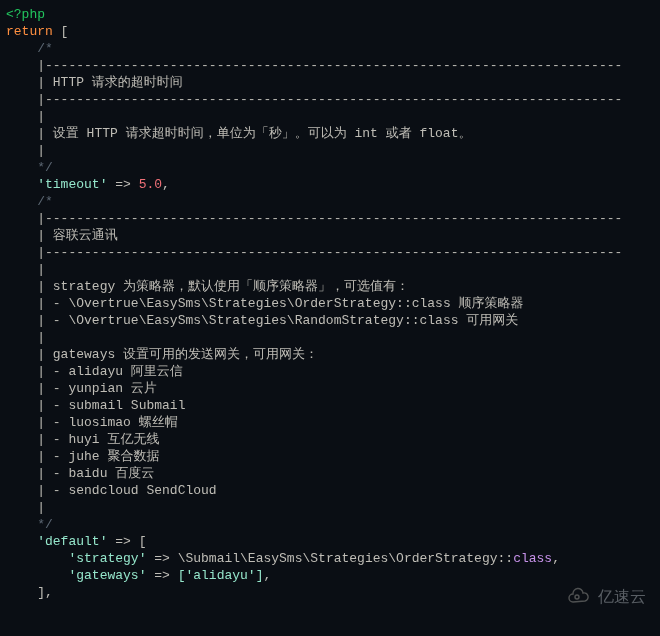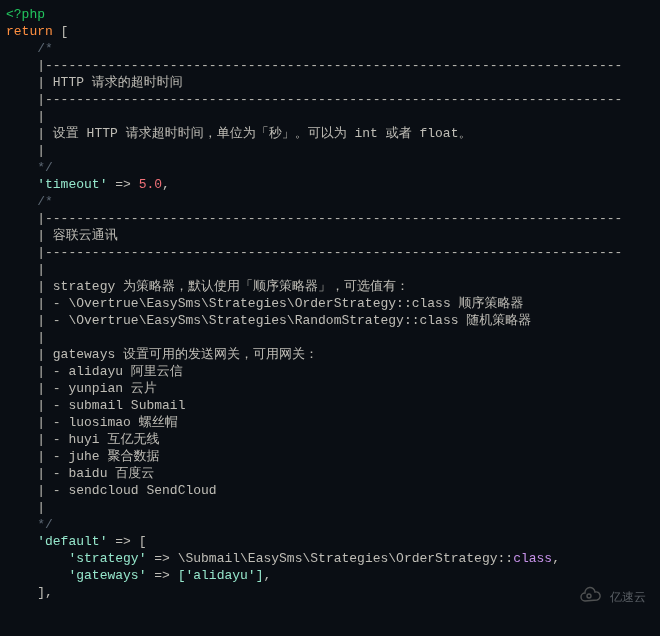--- a/index.html
+++ b/index.html
@@ -25,21 +25,21 @@
     .t-return { color: #ff8f40; }
     .t-brace { color: #bfbdb6; }
     .t-ns { color: #bfbdb6; }
     .t-class { color: #c792ea; }
     .watermark {
       position: absolute;
       right: 14px;
       bottom: 26px;
       color: #9aa0a6;
       opacity: 0.55;
-      font-size: 12px;
+      font-size: 16px;
       display: flex;
       align-items: center;
       gap: 6px;
       pointer-events: none;
     }
     .watermark svg { opacity: 0.7; }
   </style>
 </head>
 <body>
 
@@ -55,21 +55,21 @@
 <div class="code-line">    <span class="t-commenttext">|</span></div>
 <div class="code-line">    <span class="t-comment">*/</span></div>
 <div class="code-line">    <span class="t-string">'timeout'</span><span class="t-punct"> =&gt; </span><span class="t-red">5.0</span><span class="t-punct">,</span></div>
 <div class="code-line">    <span class="t-comment">/*</span></div>
 <div class="code-line">    <span class="t-commenttext">|--------------------------------------------------------------------------</span></div>
 <div class="code-line">    <span class="t-commenttext">| 容联云通讯</span></div>
 <div class="code-line">    <span class="t-commenttext">|--------------------------------------------------------------------------</span></div>
 <div class="code-line">    <span class="t-commenttext">|</span></div>
 <div class="code-line">    <span class="t-commenttext">| strategy 为策略器，默认使用「顺序策略器」，可选值有：</span></div>
 <div class="code-line">    <span class="t-commenttext">| - \Overtrue\EasySms\Strategies\OrderStrategy::class 顺序策略器</span></div>
-<div class="code-line">    <span class="t-commenttext">| - \Overtrue\EasySms\Strategies\RandomStrategy::class 随机策略器</span></div>
+<div class="code-line">    <span class="t-commenttext">| - \Overtrue\EasySms\Strategies\RandomStrategy::class 可用网关</span></div>
 <div class="code-line">    <span class="t-commenttext">|</span></div>
 <div class="code-line">    <span class="t-commenttext">| gateways 设置可用的发送网关，可用网关：</span></div>
 <div class="code-line">    <span class="t-commenttext">| - alidayu 阿里云信</span></div>
 <div class="code-line">    <span class="t-commenttext">| - yunpian 云片</span></div>
 <div class="code-line">    <span class="t-commenttext">| - submail Submail</span></div>
 <div class="code-line">    <span class="t-commenttext">| - luosimao 螺丝帽</span></div>
 <div class="code-line">    <span class="t-commenttext">| - huyi 互亿无线</span></div>
 <div class="code-line">    <span class="t-commenttext">| - juhe 聚合数据</span></div>
 <div class="code-line">    <span class="t-commenttext">| - baidu 百度云</span></div>
 <div class="code-line">    <span class="t-commenttext">| - sendcloud SendCloud</span></div>

